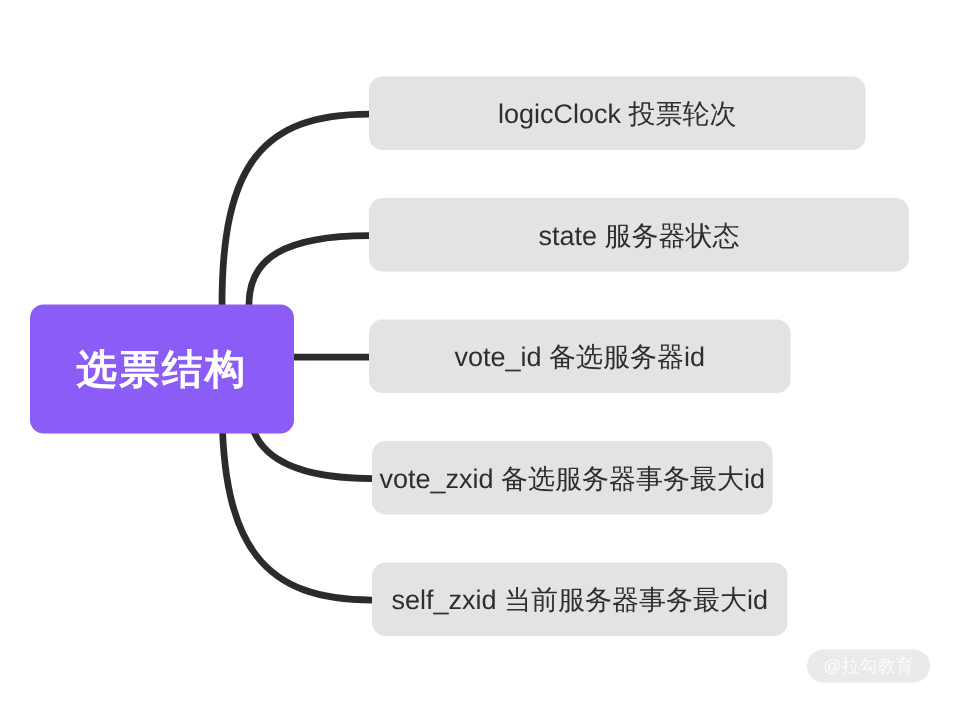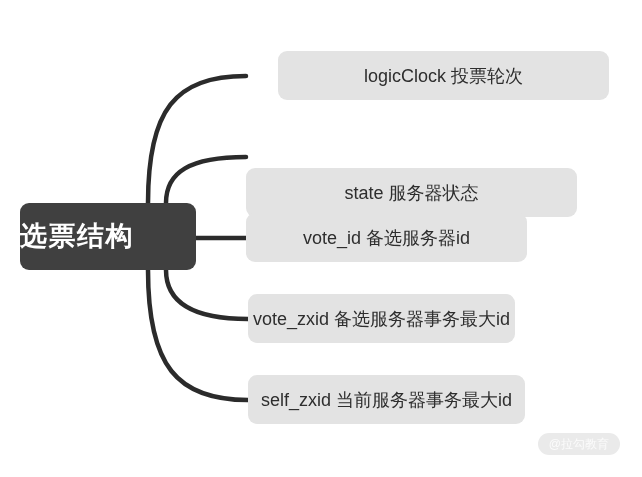--- a/index.html
+++ b/index.html
@@ -23,25 +23,26 @@
     top: 0;
     width: 642px;
     height: 477px;
     pointer-events: none;
   }
   .root-node {
     position: absolute;
     left: 20px;
     top: 203px;
     width: 176px;
-    height: 67px;
-    background: #404040;
+    height: 86px;
+    background: #8b5cf6;
     border-radius: 9px;
     display: flex;
     align-items: center;
+    justify-content: center;
     z-index: 3;
   }
   .root-label {
     color: #ffffff;
     font-size: 27px;
     font-weight: 700;
     letter-spacing: 1.5px;
     line-height: 1;
     white-space: nowrap;
   }
@@ -94,25 +95,25 @@
       <path d="M 196 238 L 246 238"></path>
       <path d="M 166 270 C 166 301 190 319 248 319"></path>
       <path d="M 148 270 C 148 366 177 400 248 400"></path>
     </g>
   </svg>
 
   <div class="root-node">
     <span class="root-label">选票结构</span>
   </div>
 
-  <div class="leaf-node" style="left:246px; top:51px; width:331px;margin-left:32px;">
+  <div class="leaf-node" style="left:246px; top:51px; width:331px;">
     <span class="leaf-label">logicClock 投票轮次</span>
   </div>
 
-  <div class="leaf-node" style="left:246px; top:132px; width:331px;margin-top:36px;">
+  <div class="leaf-node" style="left:246px; top:132px; width:360px;">
     <span class="leaf-label">state 服务器状态</span>
   </div>
 
   <div class="leaf-node" style="left:246px; top:213px; width:281px;">
     <span class="leaf-label">vote_id 备选服务器id</span>
   </div>
 
   <div class="leaf-node" style="left:248px; top:294px; width:267px;">
     <span class="leaf-label">vote_zxid 备选服务器事务最大id</span>
   </div>

